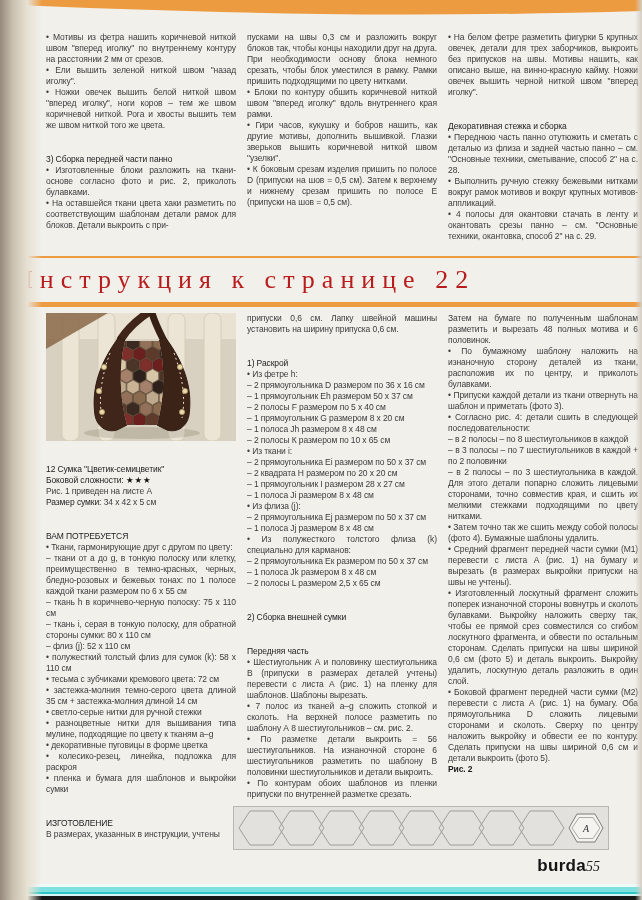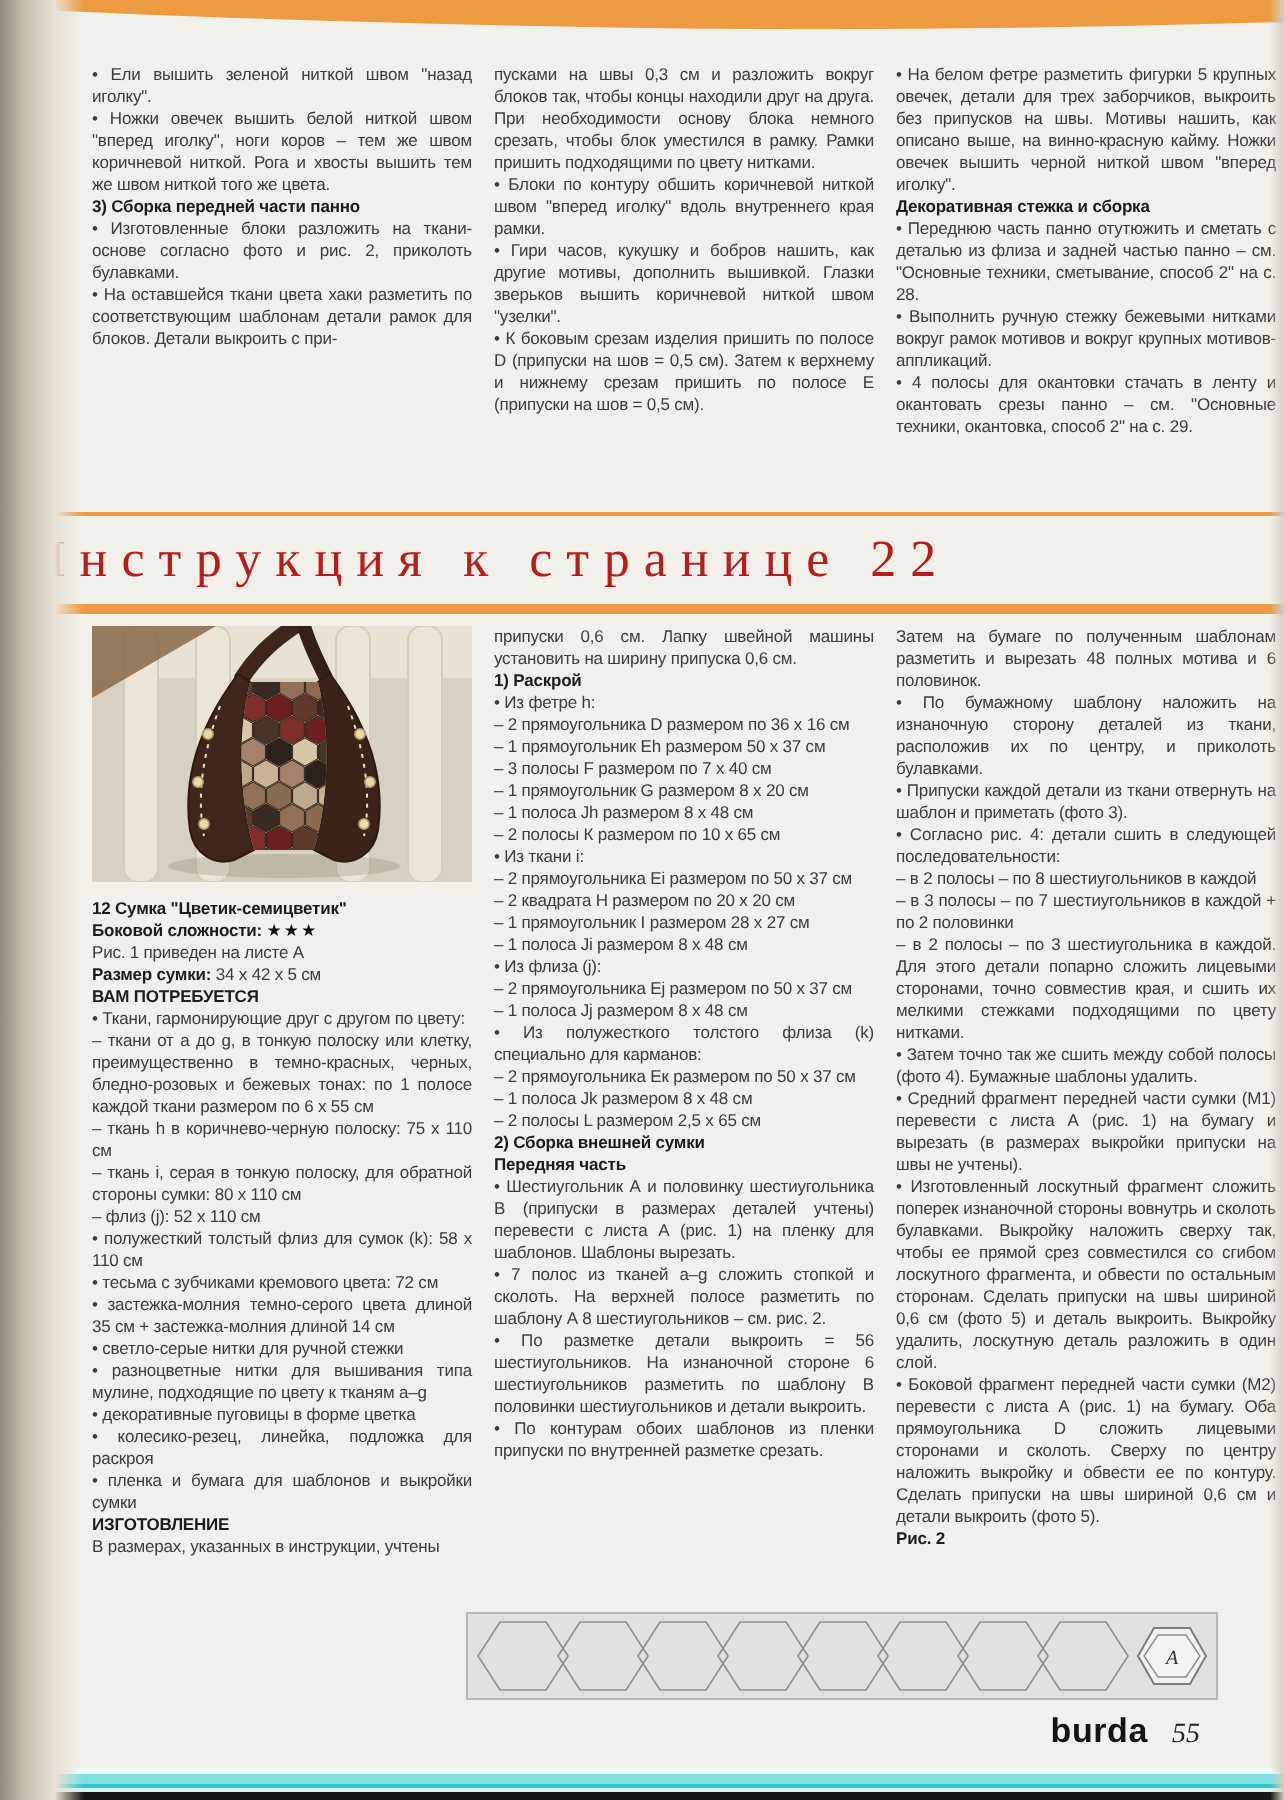--- a/index.html
+++ b/index.html
@@ -9,33 +9,33 @@
   .edge-left{position:absolute;left:0;top:0;width:42px;height:900px;
              background:linear-gradient(90deg,#94897b 0%,#c9c0b0 30%,#e7e1d3 65%,rgba(242,240,235,0) 100%);
              pointer-events:none;}
   .edge-right{position:absolute;right:0;top:0;width:7px;height:900px;
               background:linear-gradient(270deg,#d4cec4,rgba(242,240,235,0));pointer-events:none;}
   .cols{display:flex;gap:11px;padding-left:46px;padding-right:12px;position:relative;}
   .top-cols{margin-top:32px;height:214px;overflow:hidden;}
   .main-cols{margin-top:6px;}
   .col{width:190px;flex:0 0 190px;}
   p.t{margin:0;font-size:8.5px;line-height:11px;text-align:justify;letter-spacing:-0.1px;}
-  p.h,span.h{font-weight:bold;color:#1c1c1c;}
+  p.h,span.h{font-weight:normal;color:#1c1c1c;margin-top:23px;}
   .gap{margin-top:10px;}
   .nw{white-space:nowrap;overflow:hidden;text-align:left;}
   .title-line{font-size:10.5px;line-height:14px;margin-top:2px;}
   .stars{letter-spacing:1px;color:#111;}
   .header{margin:10px 0 0 14px;border-top:2px solid #ED9B40;border-bottom:5px solid #ED9B40;
           padding:7px 0 7px;}
   .header-title{text-align:left;font-family:"Liberation Serif",serif;font-size:26px;
                 letter-spacing:7px;color:#b91c1c;}
   .photo{display:block;margin-bottom:8px;}
   .fig-label{text-align:right;font-weight:bold;color:#1c1c1c;margin-top:6px;padding-right:4px;}
   .diagram{position:absolute;left:233px;top:806px;}
-  .footer{position:absolute;right:42px;top:856px;display:flex;align-items:baseline;gap:12px;}
+  .footer{position:absolute;right:42px;top:856px;display:flex;align-items:baseline;gap:0;}
   .brand{font-weight:bold;font-size:17px;letter-spacing:.3px;color:#141414;}
   .pagenum{font-family:"Liberation Serif",serif;font-size:14px;color:#222;font-style:italic;}
   .bottom-stripes{position:absolute;left:0;bottom:0;width:642px;}
   .bottom-stripes div{width:100%;}
   .s1{height:3px;background:#eefafa;}
   .s2{height:5px;background:#7fe0e0;}
   .s3{height:2px;background:#2fc4c4;}
   .s4{height:2px;background:#d5f4f4;}
   .s5{height:4px;background:#161616;}
 </style>
@@ -43,20 +43,21 @@
 <body>
 
 <div class="page">
 
   <svg class="topband" viewBox="0 0 642 16" preserveAspectRatio="none">
     <path d="M0,0 H642 V11 Q470,16 321,14 Q140,11 0,4 Z" fill="#ED9B40"></path>
   </svg>
 
   <div class="cols top-cols">
     <div class="col">
+      <p class="t">• Мотивы из фетра нашить коричневой ниткой швом "вперед иголку" по внутреннему контуру на расстоянии 2 мм от срезов.</p>
       <p class="t">• Ели вышить зеленой ниткой швом "назад иголку".</p>
       <p class="t">• Ножки овечек вышить белой ниткой швом "вперед иголку", ноги коров – тем же швом коричневой ниткой. Рога и хвосты вышить тем же швом ниткой того же цвета.</p>
       <p class="t h gap">3) Сборка передней части панно</p>
       <p class="t">• Изготовленные блоки разложить на ткани-основе согласно фото и рис. 2, приколоть булавками.</p>
       <p class="t">• На оставшейся ткани цвета хаки разметить по соответствующим шаблонам детали рамок для блоков. Детали выкроить с при-</p>
     </div>
     <div class="col">
       <p class="t">пусками на швы 0,3 см и разложить вокруг блоков так, чтобы концы находили друг на друга. При необходимости основу блока немного срезать, чтобы блок уместился в рамку. Рамки пришить подходящими по цвету нитками.</p>
       <p class="t">• Блоки по контуру обшить коричневой ниткой швом "вперед иголку" вдоль внутреннего края рамки.</p>
       <p class="t">• Гири часов, кукушку и бобров нашить, как другие мотивы, дополнить вышивкой. Глазки зверьков вышить коричневой ниткой швом "узелки".</p>
@@ -181,21 +182,21 @@
       <p class="t h gap">ИЗГОТОВЛЕНИЕ</p>
       <p class="t">В размерах, указанных в инструкции, учтены</p>
     </div>
 
     <div class="col">
       <p class="t">припуски 0,6 см. Лапку швейной машины установить на ширину припуска 0,6 см.</p>
       <p class="t h gap">1) Раскрой</p>
       <p class="t">• Из фетре h:</p>
       <p class="t nw">– 2 прямоугольника D размером по 36 х 16 см</p>
       <p class="t nw">– 1 прямоугольник Eh размером 50 х 37 см</p>
-      <p class="t nw">– 3 полосы F размером по 7 х 40 см</p>
+      <p class="t nw">– 2 полосы F размером по 5 х 40 см</p>
       <p class="t nw">– 1 прямоугольник G размером 8 х 20 см</p>
       <p class="t nw">– 1 полоса Jh размером 8 х 48 см</p>
       <p class="t nw">– 2 полосы К размером по 10 х 65 см</p>
       <p class="t">• Из ткани i:</p>
       <p class="t nw">– 2 прямоугольника Ei размером по 50 х 37 см</p>
       <p class="t nw">– 2 квадрата Н размером по 20 х 20 см</p>
       <p class="t nw">– 1 прямоугольник I размером 28 х 27 см</p>
       <p class="t nw">– 1 полоса Ji размером 8 х 48 см</p>
       <p class="t">• Из флиза (j):</p>
       <p class="t nw">– 2 прямоугольника Ej размером по 50 х 37 см</p>

